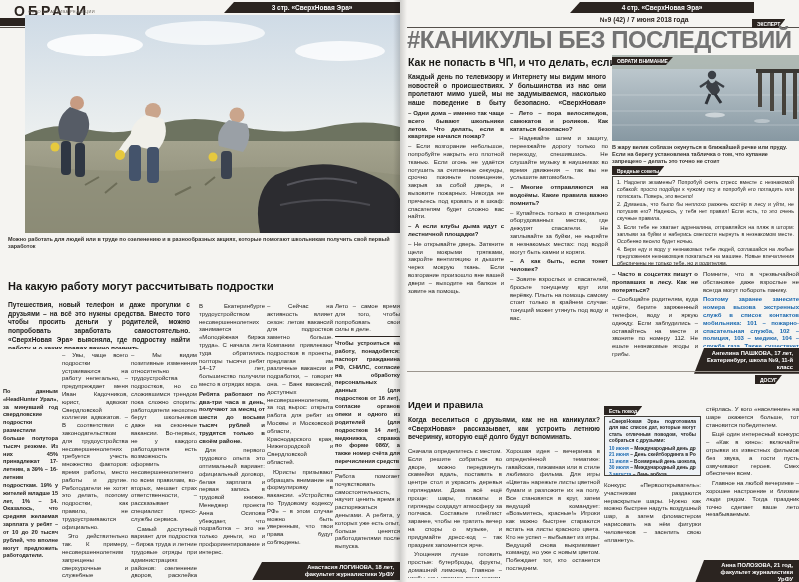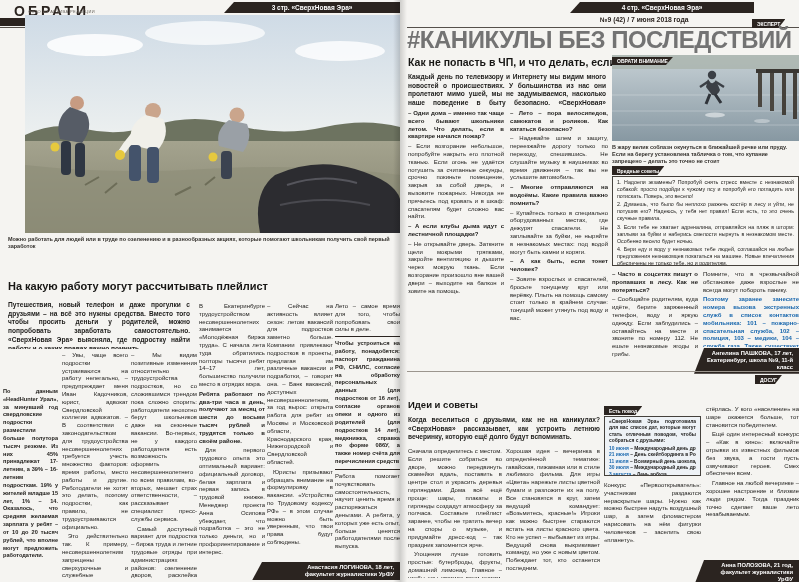--- a/index.html
+++ b/index.html
@@ -109,21 +109,21 @@
         <path d="M204,105 q-14,10 -10,26 l24,6 q10,-14 4,-28 Z" fill="#9aa0a6"></path>
         <rect x="196" y="136" width="11" height="28" rx="4" fill="#3b4350"></rect>
         <circle cx="188" cy="142" r="4.5" fill="#e6c93e"></circle>
       </g>
       <path d="M60,170 l14,-8 M80,178 l12,-10 M150,180 l16,-8 M180,170 l10,-8" stroke="#6d6d58" stroke-width="2"></path>
     </svg>
   </div>
 
   <div class="abs caption" style="left:8px;top:236px;width:390px">Можно работать для людей или в труде по озеленению и в разнообразных акциях, которые помогают школьникам получить свой первый заработок</div>
 
-  <div class="abs subhead" style="left:8px;top:280px;width:392px;font-size:11px">На какую работу могут рассчитывать плейлист</div>
+  <div class="abs subhead" style="left:8px;top:280px;width:392px;font-size:11px">На какую работу могут рассчитывать подростки</div>
 
   <div class="abs lead" style="left:8px;top:301px;width:182px;height:48px;overflow:hidden">Путешествия, новый телефон и даже прогулки с друзьями – на всё это нужны средства. Вместо того чтобы просить деньги у родителей, можно попробовать заработать самостоятельно. «СверхНовая Эра» выясняла, где подростку найти работу и о каких правах важно помнить.</div>
 
   <div class="abs statbox" style="left:3px;top:388px;width:55px;height:190px">По данным «HeadHunter Урал», за минувший год свердловские подростки разместили больше полутора тысяч резюме. Из них 45% принадлежат 17-летним, а 39% – 16-летним подросткам. 19% у жителей младше 15 лет, 1% – 14. Оказалось, что средняя желаемая зарплата у ребят – от 10 до 20 тысяч рублей, что вполне могут предложить работодатели.</div>
 
   <div class="abs col" style="left:62px;top:352px;width:66px;height:226px">
     <p class="noind">– Увы, чаще всего подростки устраиваются на работу нелегально, – предупреждает меня Иван Кадочников, юрист, адвокат Свердловской коллегии адвокатов. – В соответствии с законодательством для трудоустройства несовершеннолетних требуется учесть множество факторов: время работы, место работы и другие. Работодатели не хотят это делать, поэтому подростки, как правило, не трудоустраиваются официально.</p>
     <p>Это действительно так. К примеру, несовершеннолетним запрещены сверхурочные и служебные командировки, с 14-летними можно работать только двадцать четыре часа в неделю, а с 16 – тридцать пять. HR-эксперты «HeadHunter Урал» настроены оптимистичнее, но признают, что проблемы есть.</p>
   </div>
   <div class="abs col" style="left:131px;top:352px;width:66px;height:226px">
@@ -219,21 +219,21 @@
   </div>
 
   <div class="abs sig" style="left:694px;top:348px;width:105px">
     <div>Ангелина ПАШКОВА, 17 лет,</div>
     <div>Екатеринбург, школа №9, 11-й класс</div>
   </div>
 
   <div class="abs rule" style="left:407px;top:371px;width:392px;background:#9b958e"></div>
 
   <div class="abs minitag" style="left:755px;top:375px;height:9px">ДОСУГ</div>
-  <div class="abs subhead" style="left:408px;top:399px;width:200px;font-size:9.5px">Идеи и советы</div>
+  <div class="abs subhead" style="left:408px;top:399px;width:200px;font-size:9.5px">Идеи и правила</div>
 
   <div class="abs lead" style="left:408px;top:416px;width:192px;height:26px;overflow:hidden">Когда веселиться с друзьями, как не на каникулах? «СверхНовая» рассказывает, как устроить летнюю вечеринку, которую ещё долго будут вспоминать.</div>
 
   <div class="abs col" style="left:408px;top:448px;width:94px;height:130px">
     <p class="noind">Сначала определитесь с местом. Если решите собраться во дворе, можно передвинуть скамейки вдаль, поставить в центре стол и украсить деревья гирляндами. Дома всё ещё проще: шары, плакаты и гирлянды создадут атмосферу за полчаса. Составьте плейлист заранее, чтобы не тратить вечер на споры о музыке, и придумайте дресс-код – так праздник запомнится ярче.</p>
     <p>Угощения лучше готовить простые: бутерброды, фрукты, домашний лимонад. Главное – чтобы еды хватило всем гостям, а уборка после не заняла полночи.</p>
   </div>
   <div class="abs col" style="left:506px;top:448px;width:94px;height:130px">
     <p class="noind">Хорошая идея – вечеринка в определённой тематике: гавайская, пижамная или в стиле любимого фильма. Для игры «Цвета» нарежьте листы цветной бумаги и разложите их на полу. Все становятся в круг, затем ведущий командует: «Возьмитесь, красные!» Игроки как можно быстрее стараются встать на листы красного цвета. Кто не успел – выбывает из игры. Ведущий снова выкрикивает команду, но уже с новым цветом. Побеждает тот, кто останется последним.</p>
   </div>

